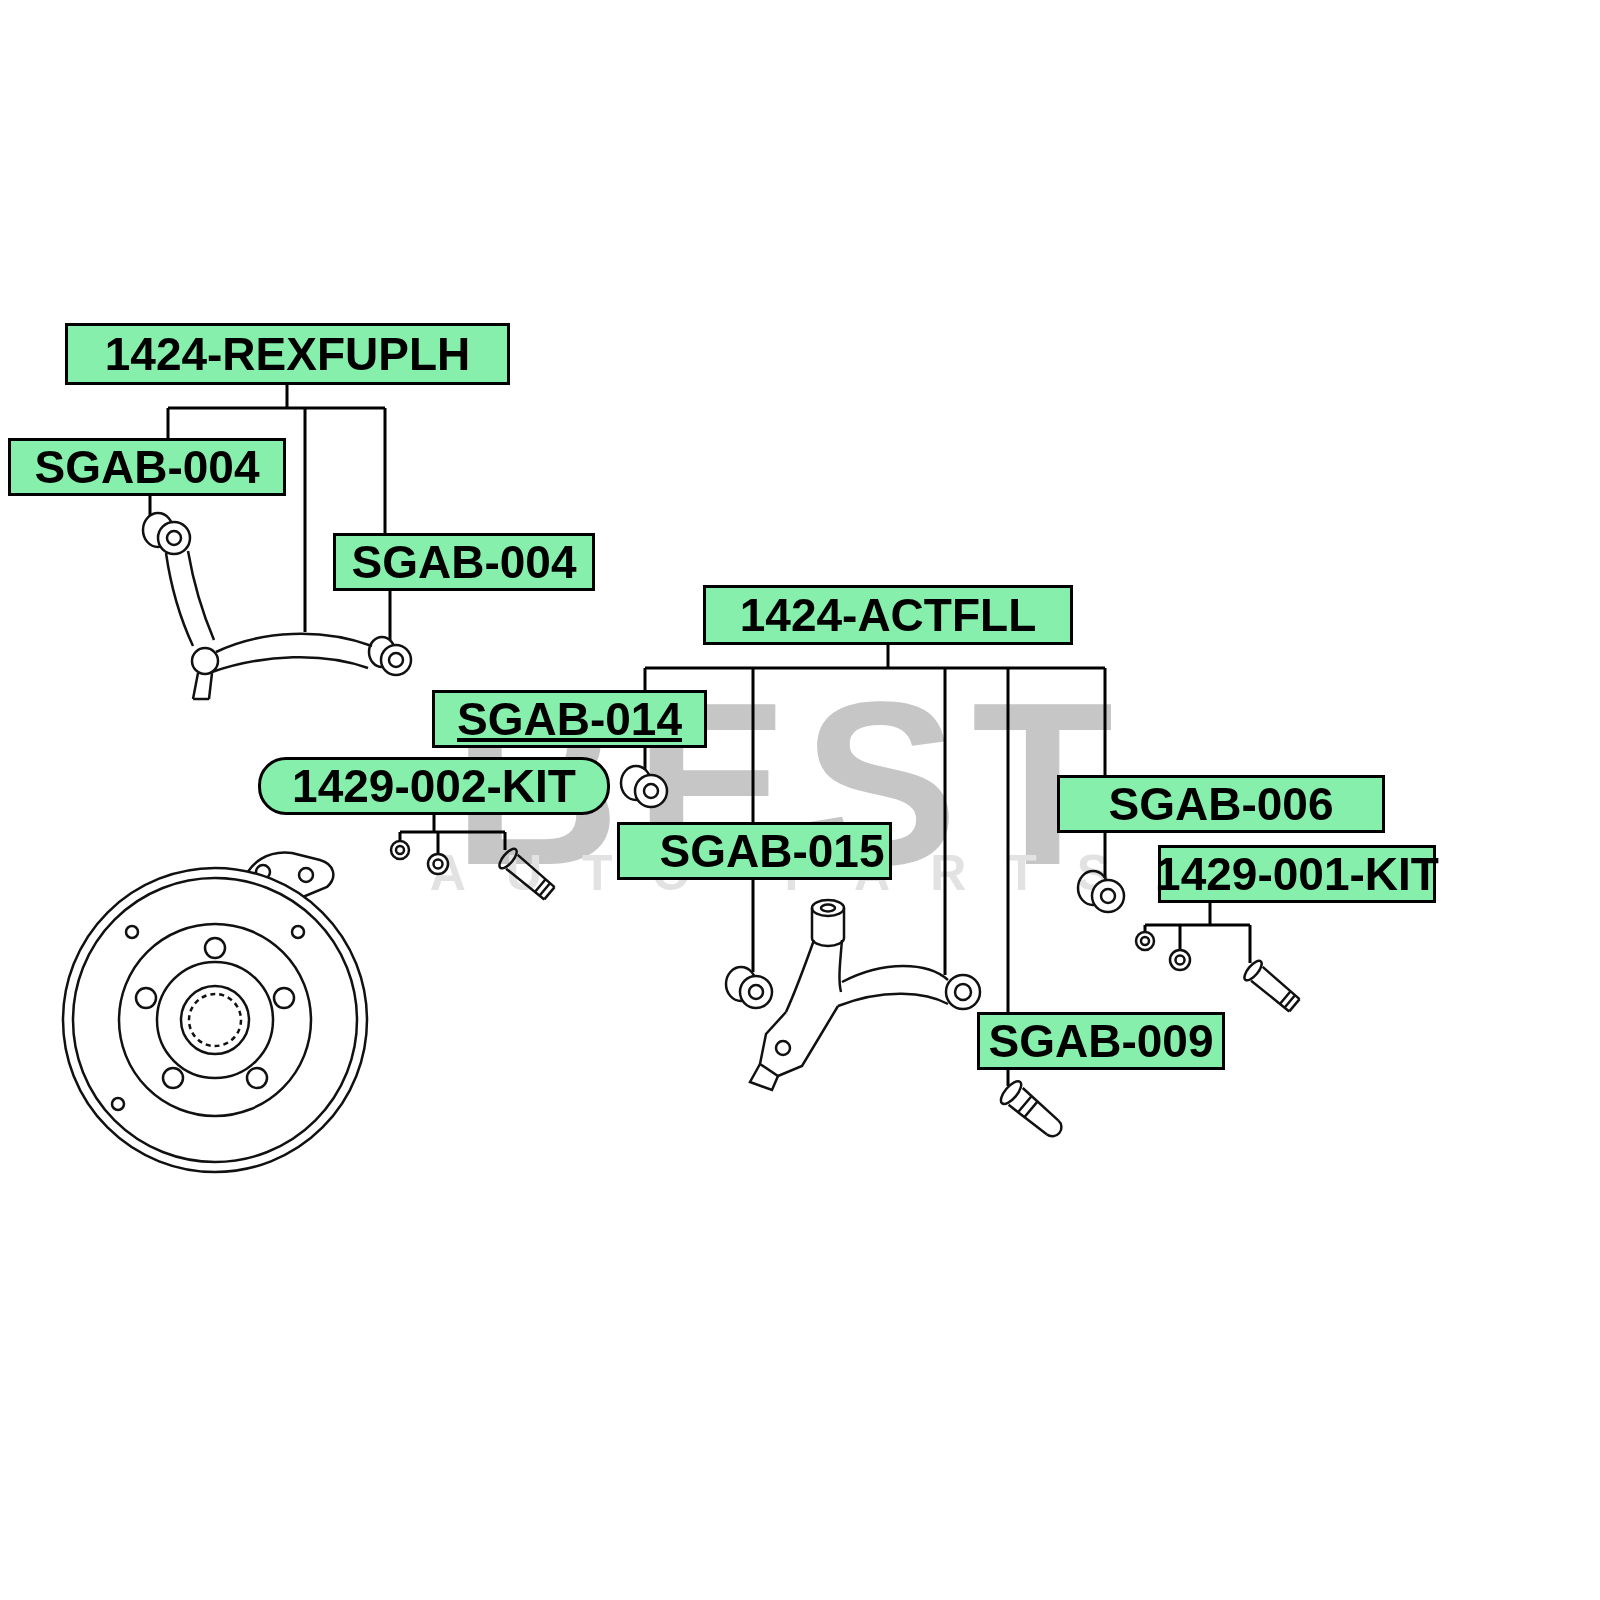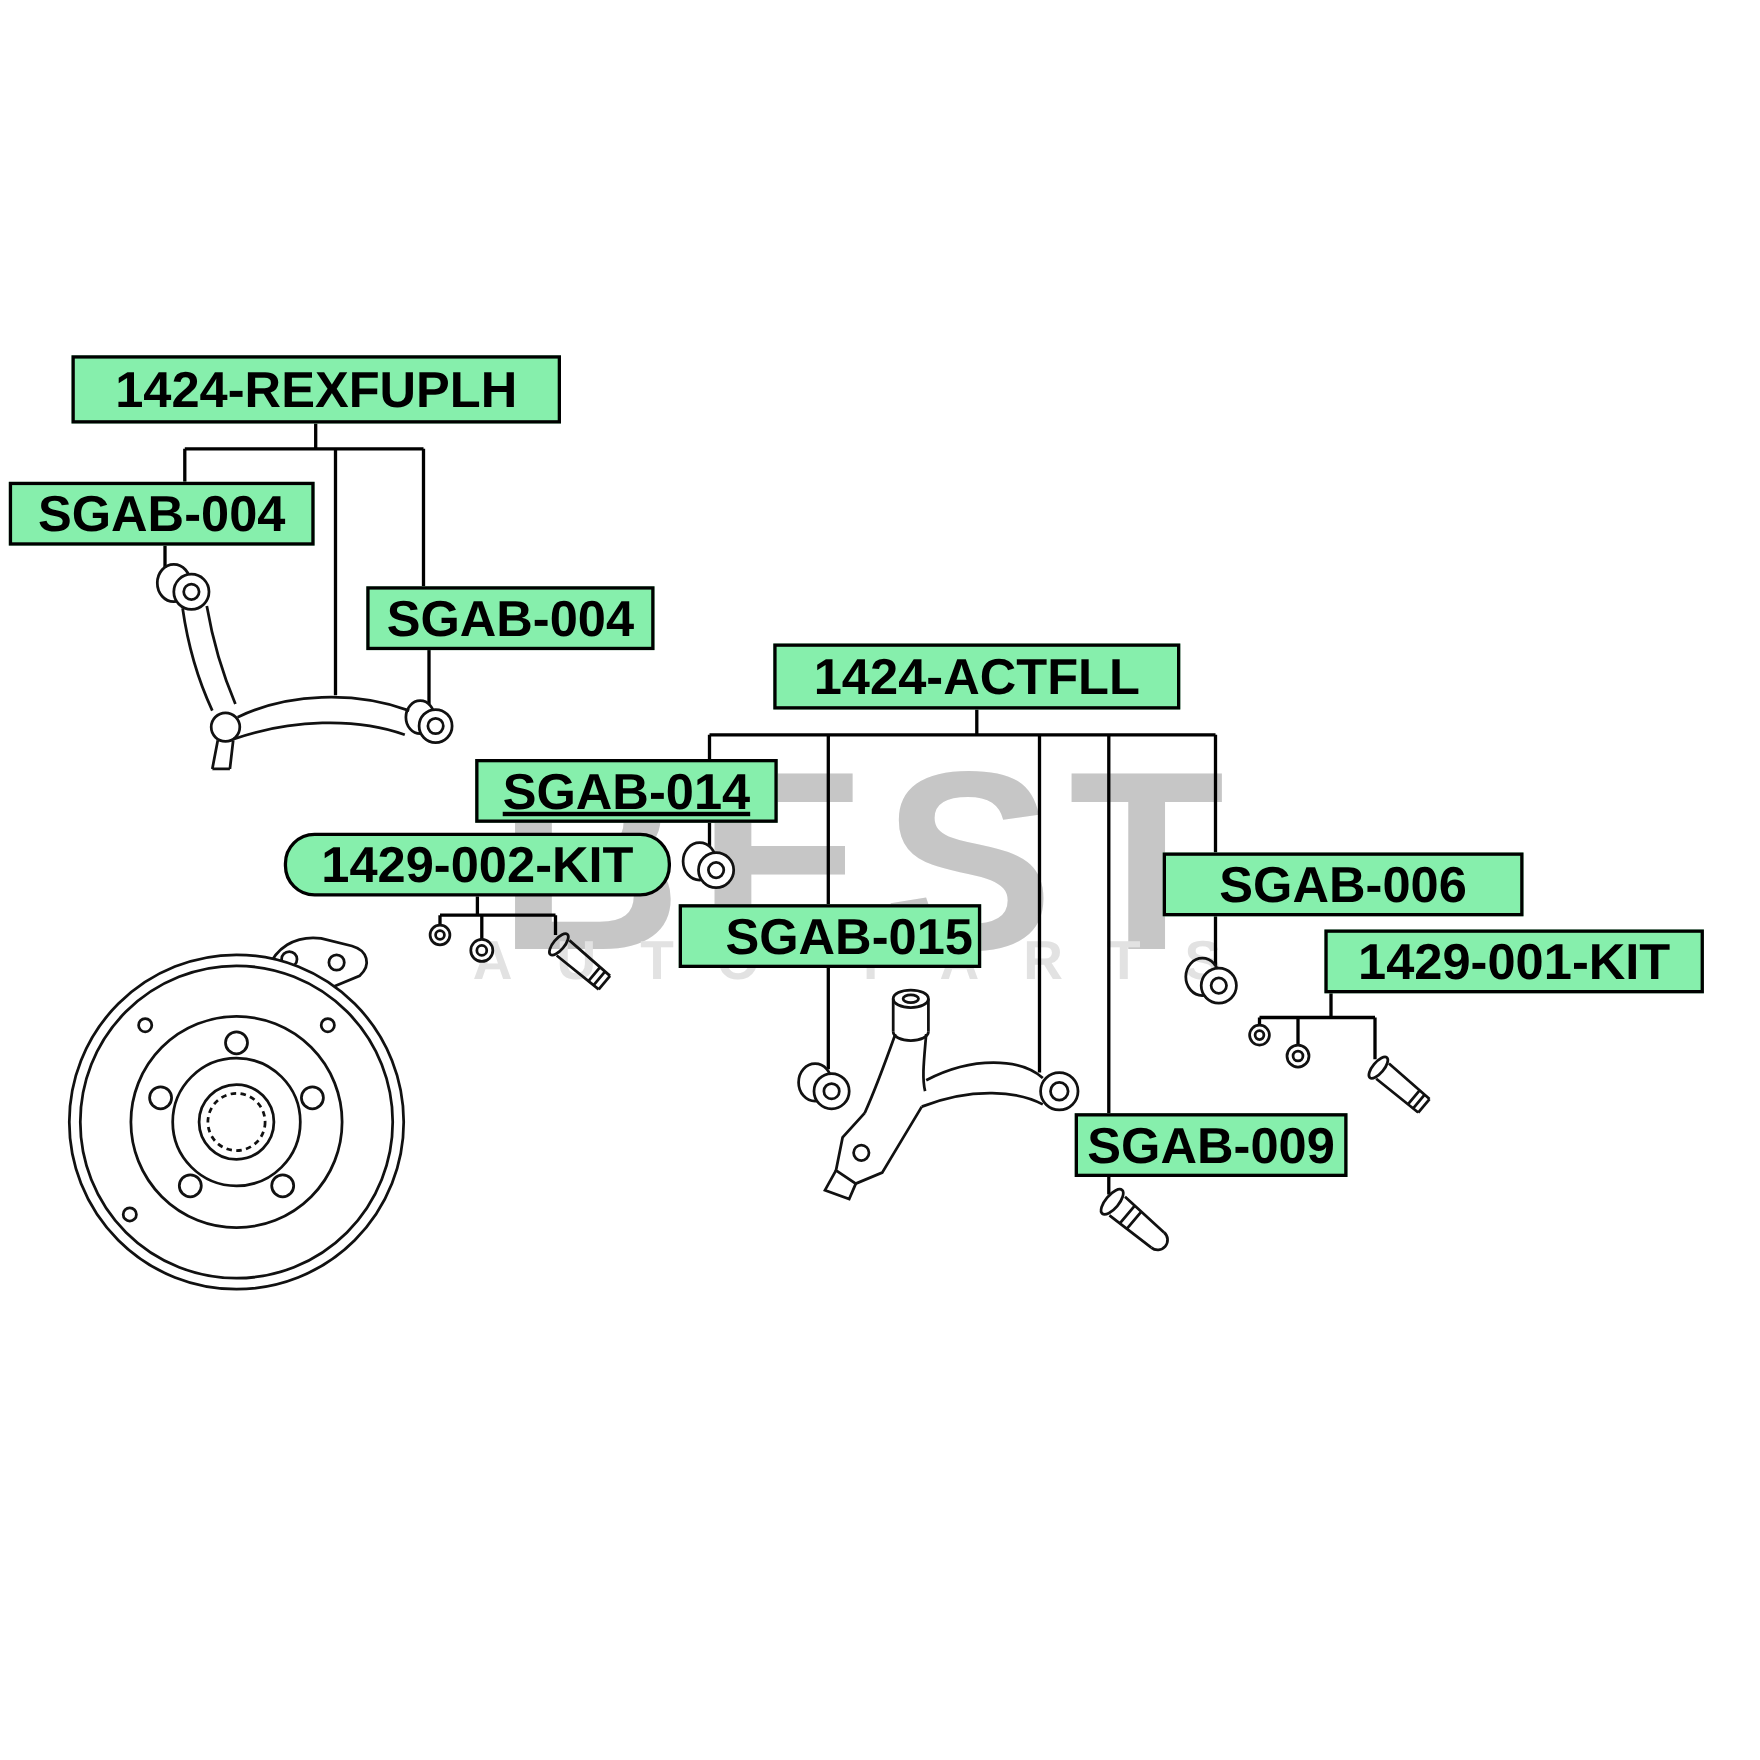--- a/index.html
+++ b/index.html
@@ -167,17 +167,17 @@
   <div class="pbox" style="left:703px;top:585px;width:370px;height:60px;">1424-ACTFLL</div>
 
   <div class="pbox" style="left:432px;top:690px;width:275px;height:58px;text-decoration:underline;">SGAB-014</div>
 
   <div class="pbox" style="left:258px;top:757px;width:352px;height:58px;border-radius:28px;">1429-002-KIT</div>
 
   <div class="pbox" style="left:617px;top:822px;width:275px;height:58px;padding-left:35px;">SGAB-015</div>
 
   <div class="pbox" style="left:1057px;top:775px;width:328px;height:58px;text-align:right;">SGAB-006</div>
 
-  <div class="pbox" style="left:1158px;top:845px;width:345px;height:58px;margin-left:46px;">1429-001-KIT</div>
+  <div class="pbox" style="left:1158px;top:845px;width:278px;height:58px;">1429-001-KIT</div>
 
   <div class="pbox" style="left:977px;top:1012px;width:248px;height:58px;">SGAB-009</div>
 
 </div>
 
 </body></html>

